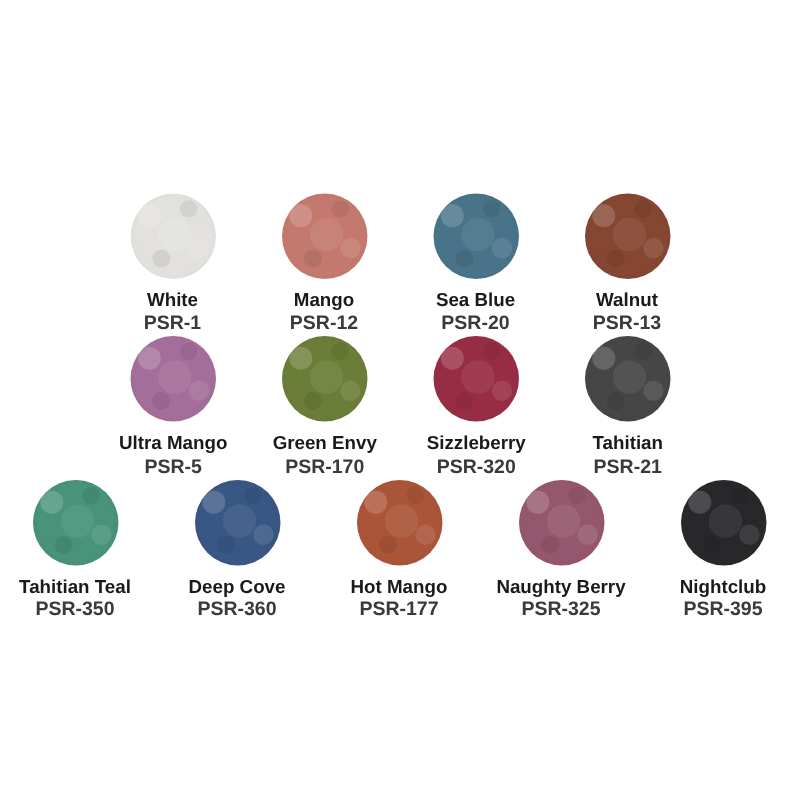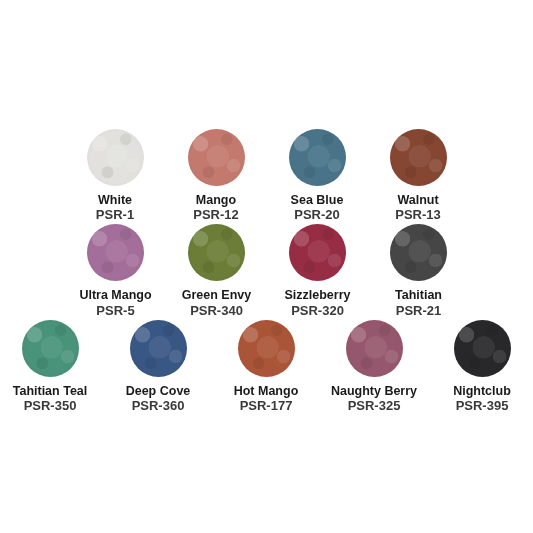--- a/index.html
+++ b/index.html
@@ -122,21 +122,21 @@
 
   <div class="swatch-row row-1">
     <div class="swatch-cell">
       <div class="swatch-disc" style="background-color: rgb(173, 116, 163);"></div>
       <div class="swatch-label">Ultra Mango</div>
       <div class="swatch-code">PSR-5</div>
     </div>
     <div class="swatch-cell">
       <div class="swatch-disc" style="background-color: rgb(113, 132, 58);"></div>
       <div class="swatch-label">Green Envy</div>
-      <div class="swatch-code">PSR-340</div>
+      <div class="swatch-code">PSR-170</div>
     </div>
     <div class="swatch-cell">
       <div class="swatch-disc" style="background-color: rgb(160, 48, 73);"></div>
       <div class="swatch-label">Sizzleberry</div>
       <div class="swatch-code">PSR-320</div>
     </div>
     <div class="swatch-cell">
       <div class="swatch-disc" style="background-color: rgb(74, 74, 74);"></div>
       <div class="swatch-label">Tahitian</div>
       <div class="swatch-code">PSR-21</div>

